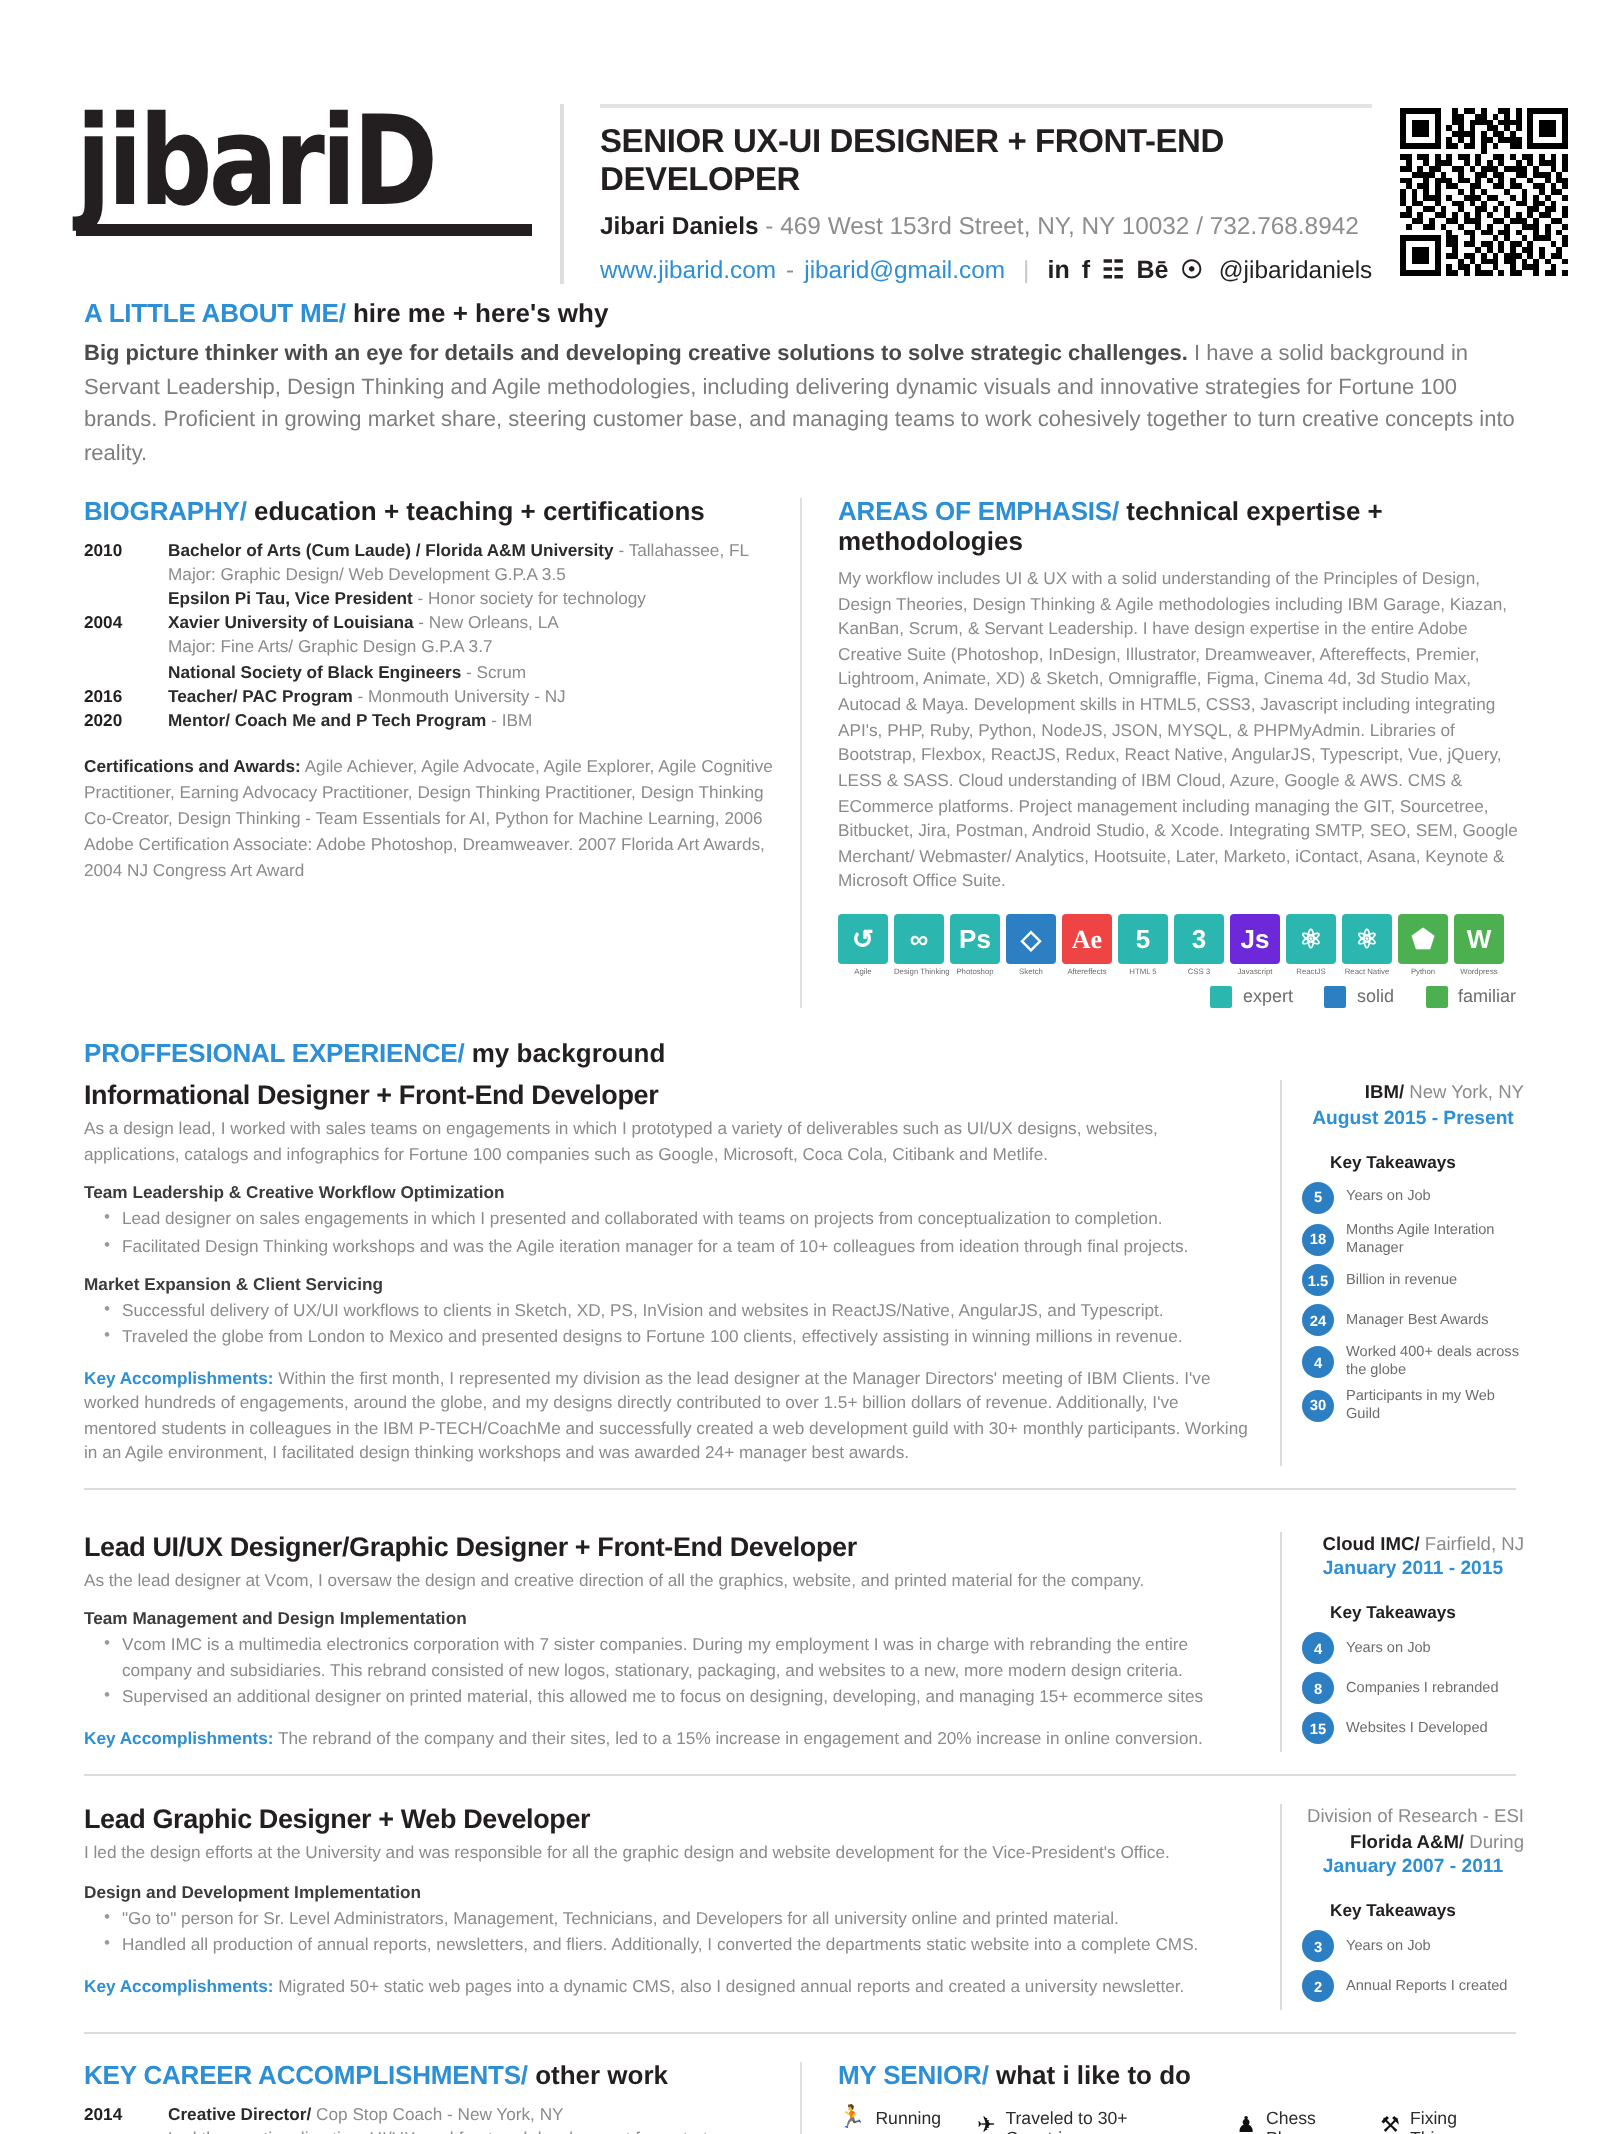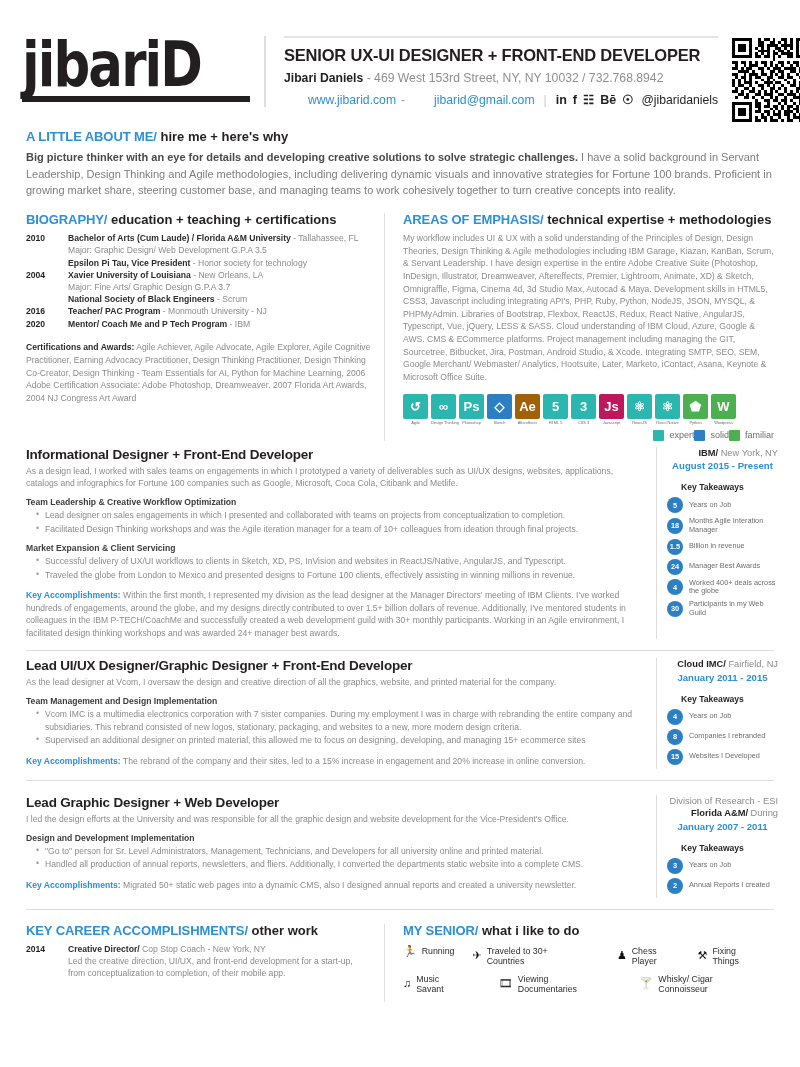--- a/index.html
+++ b/index.html
@@ -2,42 +2,42 @@
 <html><head>
 <meta charset="utf-8">
 <style>
   html,body{margin:0;padding:0;}
   body{
     width:800px;height:1067px;background:#ffffff;
     font-family:"Liberation Sans", sans-serif;
     color:#4c4c4c;
     -webkit-font-smoothing:antialiased;
   }
-  .page{position:relative;width:800px;height:1067px;padding:0;box-sizing:border-box;}
+  .page{position:relative;width:800px;height:1067px;padding:16px;box-sizing:border-box;}
 
   
   .header{display:flex;align-items:flex-start;padding:36px 22px 0 22px;box-sizing:border-box;}
   .logo-box{width:232px;flex:0 0 232px;}
   .logo-text{
     font-family:"DejaVu Sans", sans-serif;
     font-weight:bold;font-size:62px;line-height:0.94;letter-spacing:-2px;
     color:#231f20;font-stretch:condensed;
     transform:scaleX(0.92);transform-origin:left center;
   }
   .logo-rule{height:6px;background:#231f20;margin-top:2px;width:228px;}
   .head-mid{flex:1 1 auto;border-left:2px solid #dedede;padding-left:18px;margin-left:10px;}
   .hm-rule{height:2px;background:#e3e3e3;margin:0 0 8px 0;}
   .job-title{
     font-weight:bold;font-size:16.5px;letter-spacing:-0.2px;color:#231f20;
     font-family:"Liberation Sans",sans-serif;
   }
   .name-line{font-size:12.2px;color:#8e8e8e;margin-top:6px;}
   .name-line b{color:#231f20;}
   .links-line{font-size:12.2px;color:#2d8fd5;margin-top:7px;display:flex;align-items:center;gap:0;}
-  .links-line a{color:#2d8fd5;text-decoration:none;margin-left:24px;}
+  .links-line a{color:#2d8fd5;text-decoration:none;}
   .link-sep{color:#8e8e8e;margin:0 5px;}
   .vbar{color:#c9c9c9;margin:0 9px;}
   .social{color:#231f20;font-weight:bold;font-size:12.5px;display:inline-flex;align-items:center;gap:6px;}
   .social .sg{display:inline-block;}
   .handle{color:#231f20;font-weight:normal;margin-left:8px;font-size:12.2px;}
   .qr{width:84px;height:84px;flex:0 0 84px;margin-left:14px;margin-top:2px;}
 
   
   .sec-head{margin:0 0 5px 0;font-size:13px;line-height:1.1;}
   .sec-head .blue{color:#2d8fd5;font-weight:bold;letter-spacing:-0.1px;}
@@ -64,21 +64,21 @@
   .emph-txt{font-size:8.6px;line-height:1.47;color:#8b8b8b;}
 
   
   .skills{display:flex;gap:3px;margin-top:10px;flex-wrap:nowrap;}
   .skill{width:25px;text-align:center;}
   .skill .sq{
     width:25px;height:25px;border-radius:2px;display:flex;align-items:center;justify-content:center;
     color:#ffffff;font-weight:bold;font-size:13px;font-family:"Liberation Sans",sans-serif;
   }
   .skill .lbl{font-size:3.9px;color:#6d6d6d;margin-top:2px;line-height:1;white-space:nowrap;}
-  .legend{display:flex;justify-content:flex-end;margin-top:5px;align-items:center;padding-right:4px;}
+  .legend{display:flex;justify-content:flex-end;gap:16px;margin-top:5px;align-items:center;padding-right:4px;}
   .legend .item{display:flex;align-items:center;gap:5px;font-size:9px;color:#6d6d6d;}
   .legend .chip{width:11px;height:11px;border-radius:1px;}
 
   
   .pro-head{padding:16px 22px 0 26px;}
   .exp-wrap{display:flex;padding:0 22px 0 26px;}
   .exp-main{flex:1 1 auto;padding-right:14px;box-sizing:border-box;}
   .exp-side{width:122px;flex:0 0 122px;border-left:1px solid #dcdcdc;padding-left:10px;box-sizing:border-box;}
 
   .job-name{font-size:13.5px;font-weight:bold;color:#231f20;margin:0 0 3px 0;letter-spacing:-0.2px;}
@@ -459,33 +459,33 @@
           </div>
           <div class="skill">
             <div class="sq" style="background: rgb(43, 182, 175);">Ps</div>
             <div class="lbl">Photoshop</div>
           </div>
           <div class="skill">
             <div class="sq" style="background: rgb(45, 127, 196);">◇</div>
             <div class="lbl">Sketch</div>
           </div>
           <div class="skill">
-            <div class="sq" style="background: #a16207;">Ae</div>
+            <div class="sq" style="background: #ef4444; font-family: Liberation Serif, serif;">Ae</div>
             <div class="lbl">Aftereffects</div>
           </div>
           <div class="skill">
             <div class="sq" style="background: rgb(43, 182, 175);">5</div>
             <div class="lbl">HTML 5</div>
           </div>
           <div class="skill">
             <div class="sq" style="background: rgb(43, 182, 175);">3</div>
             <div class="lbl">CSS 3</div>
           </div>
           <div class="skill">
-            <div class="sq" style="background: #be185d;">Js</div>
+            <div class="sq" style="background: #6d28d9;">Js</div>
             <div class="lbl">Javascript</div>
           </div>
           <div class="skill">
             <div class="sq" style="background: rgb(43, 182, 175);">⚛</div>
             <div class="lbl">ReactJS</div>
           </div>
           <div class="skill">
             <div class="sq" style="background: rgb(43, 182, 175);">⚛</div>
             <div class="lbl">React Native</div>
           </div>
@@ -508,20 +508,26 @@
             <span>solid</span>
           </div>
           <div class="item">
             <span class="chip" style="background: rgb(76, 176, 80);"></span>
             <span>familiar</span>
           </div>
         </div>
     </div>
   </div>
 
+  <div class="pro-head">
+    <div class="sec-head">
+      <span class="blue">PROFFESIONAL EXPERIENCE/</span>
+      <span class="blk">my background</span>
+    </div>
+  </div>
 
   <div id="jobs-container">
       <div class="exp-wrap" style="margin-top: 6px;">
         <div class="exp-main">
           <div class="job-name">Informational Designer + Front-End Developer</div>
           <div class="job-sub">As a design lead, I worked with sales teams on engagements in which I prototyped a variety of deliverables such as UI/UX designs, websites, applications, catalogs and infographics for Fortune 100 companies such as Google, Microsoft, Coca Cola, Citibank and Metlife.</div>
           <div class="sub-head">Team Leadership &amp; Creative Workflow Optimization</div>
           <ul class="bul">
             <li>Lead designer on sales engagements in which I presented  and collaborated with teams on projects from conceptualization to completion.</li>
             <li>Facilitated Design Thinking workshops and was the Agile iteration manager for a team of 10+ colleagues from ideation through final projects.</li>
@@ -557,21 +563,21 @@
             <div class="kt-circ">4</div>
             <div class="kt-lbl">Worked 400+ deals across the globe</div>
           </div>
           <div class="kt-row">
             <div class="kt-circ">30</div>
             <div class="kt-lbl">Participants in my Web Guild</div>
           </div>
         </div>
       </div>
       <div class="divider"></div>
-      <div class="exp-wrap" style="margin-top: 7px;">
+      <div class="exp-wrap" style="margin-top: 21px;">
         <div class="exp-main">
           <div class="job-name">Lead UI/UX Designer/Graphic Designer + Front-End Developer</div>
           <div class="job-sub">As the lead designer at Vcom, I oversaw the design and creative direction of all the graphics, website, and printed material for the company.</div>
           <div class="sub-head">Team Management and Design Implementation</div>
           <ul class="bul">
             <li>Vcom IMC is a multimedia electronics corporation with 7 sister companies. During my employment I was in charge with rebranding the entire company and subsidiaries. This rebrand consisted of new logos, stationary, packaging, and websites to a new, more modern design criteria.</li>
             <li>Supervised an additional designer on printed material, this allowed me to focus on designing, developing, and managing 15+ ecommerce sites</li>
           </ul>
           <div class="key-acc"><b>Key Accomplishments:</b><span>  The rebrand of the company and their sites, led to a 15% increase in engagement and 20% increase in online conversion.</span></div>
         </div>

